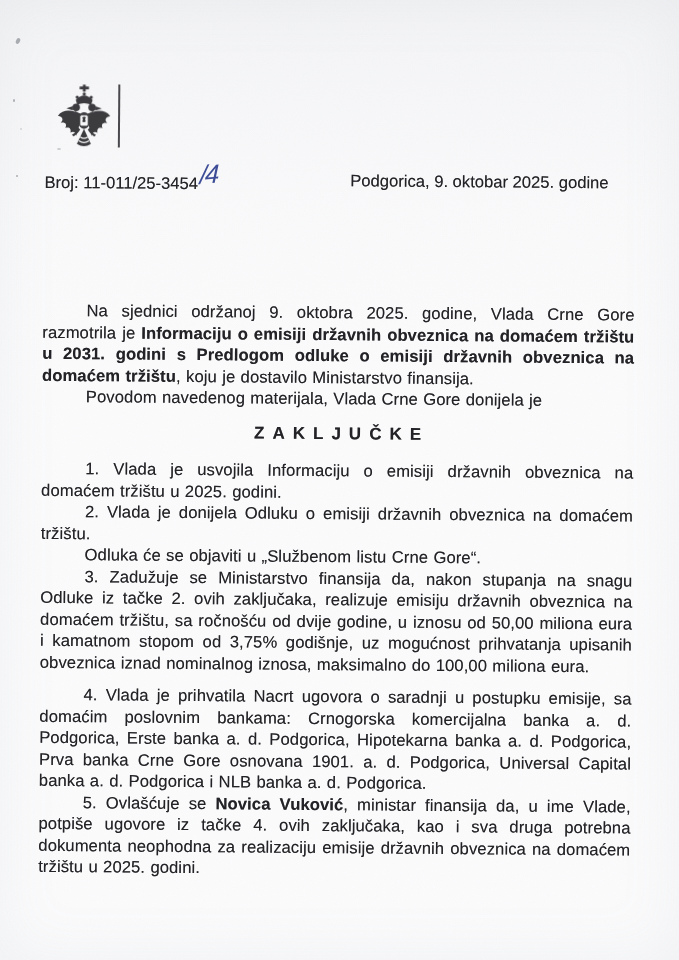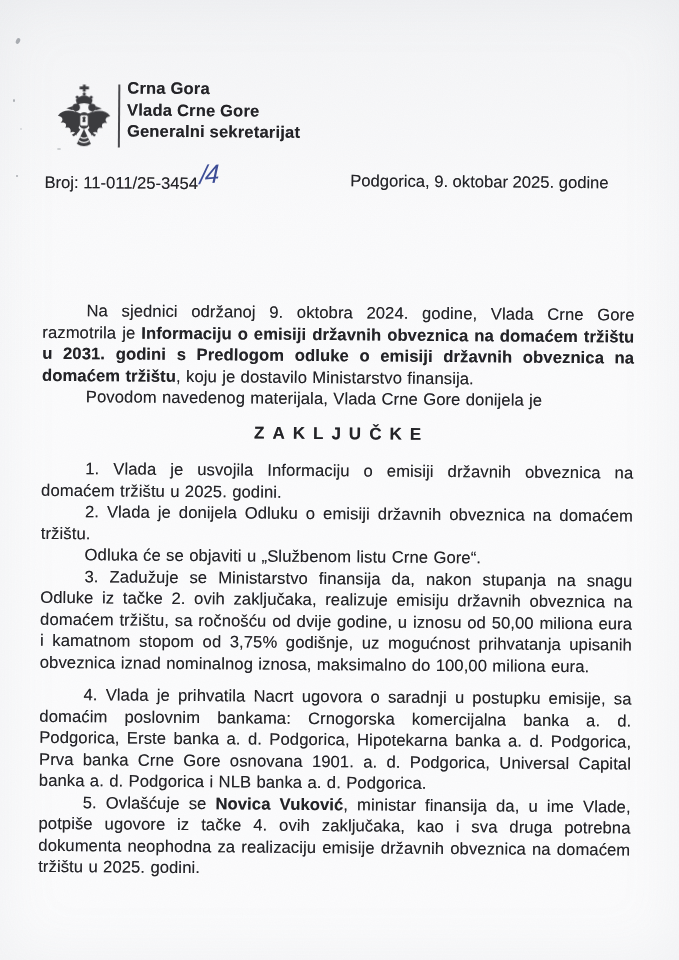--- a/index.html
+++ b/index.html
@@ -116,33 +116,28 @@
           <path d="M60,96 L45,128 Q60,138 75,128 Z"></path>
         </g>
         <rect x="51" y="66" width="18" height="24" rx="4" fill="#f7f7f8" stroke="#2e2e32" stroke-width="2"></rect>
         <path d="M56,72 c3,-3 6,-3 8,0 c-2,2 -2,5 0,8 c-3,2 -6,2 -8,0 c2,-3 2,-5 0,-8 z" fill="#2e2e32"></path>
         <path d="M49,121 Q60,129 71,121 M52,113 Q60,119 68,113" stroke="#f7f7f8" stroke-width="2.5" fill="none"></path>
       </svg>
     </div>
 
     <div class="vline"></div>
 
-    <div class="org">
-      <div>Crna Gora</div>
-      <div>Vlada Crne Gore</div>
-      <div>Generalni sekretarijat</div>
-    </div>
 
     <div class="refrow">
       <div class="ref"><span>Broj: 11-011/25-3454</span><span class="hand">/4</span></div>
       <div class="date">Podgorica, 9. oktobar 2025. godine</div>
     </div>
 
     <main class="bodytext">
-      <p><span>Na sjednici održanoj 9. oktobra 2024. godine, Vlada Crne Gore razmotrila je </span><b>Informaciju o emisiji državnih obveznica na domaćem tržištu u 2031. godini s Predlogom odluke o emisiji državnih obveznica na domaćem tržištu</b><span>, koju je dostavilo Ministarstvo finansija.</span></p>
+      <p><span>Na sjednici održanoj 9. oktobra 2025. godine, Vlada Crne Gore razmotrila je </span><b>Informaciju o emisiji državnih obveznica na domaćem tržištu u 2031. godini s Predlogom odluke o emisiji državnih obveznica na domaćem tržištu</b><span>, koju je dostavilo Ministarstvo finansija.</span></p>
       <p>Povodom navedenog materijala, Vlada Crne Gore donijela je</p>
 
       <h2 class="heading">ZAKLJUČKE</h2>
 
       <p>1. Vlada je usvojila Informaciju o emisiji državnih obveznica na domaćem tržištu u 2025. godini.</p>
       <p>2. Vlada je donijela Odluku o emisiji državnih obveznica na domaćem tržištu.</p>
       <p>Odluka će se objaviti u „Službenom listu Crne Gore“.</p>
       <p>3. Zadužuje se Ministarstvo finansija da, nakon stupanja na snagu Odluke iz tačke 2. ovih zaključaka, realizuje emisiju državnih obveznica na domaćem tržištu, sa ročnošću od dvije godine, u iznosu od 50,00 miliona eura i kamatnom stopom od 3,75% godišnje, uz mogućnost prihvatanja upisanih obveznica iznad nominalnog iznosa, maksimalno do 100,00 miliona eura.</p>
       <p class="gap">4. Vlada je prihvatila Nacrt ugovora o saradnji u postupku emisije, sa domaćim poslovnim bankama: Crnogorska komercijalna banka a. d. Podgorica, Erste banka a. d. Podgorica, Hipotekarna banka a. d. Podgorica, Prva banka Crne Gore osnovana 1901. a. d. Podgorica, Universal Capital banka a. d. Podgorica i NLB banka a. d. Podgorica.</p>
       <p><span>5. Ovlašćuje se </span><b>Novica Vuković</b><span>, ministar finansija da, u ime Vlade, potpiše ugovore iz tačke 4. ovih zaključaka, kao i sva druga potrebna dokumenta neophodna za realizaciju emisije državnih obveznica na domaćem tržištu u 2025. godini.</span></p>

